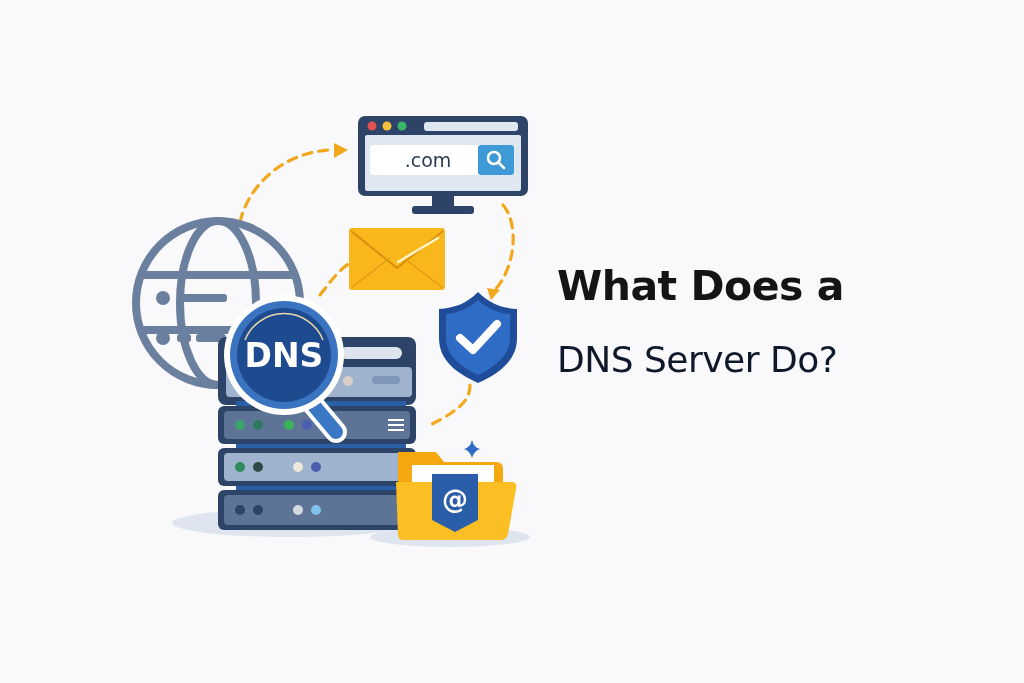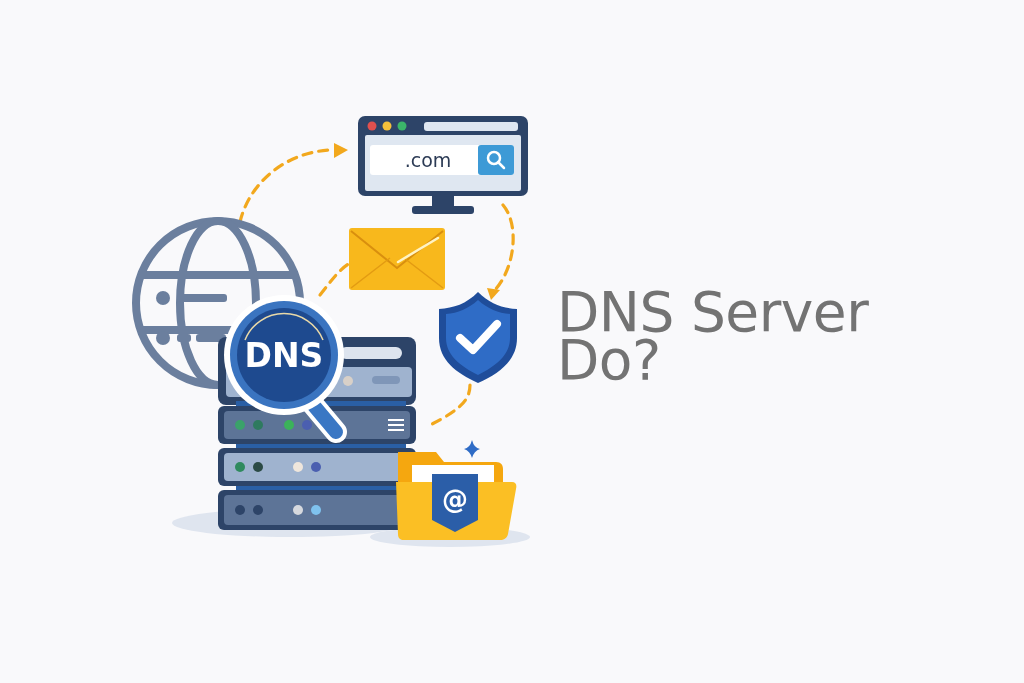--- a/index.html
+++ b/index.html
@@ -37,23 +37,23 @@
       font-size: 41px;
       line-height: 48px;
       color: #141414;
       letter-spacing: -0.5px;
     }
     .heading-line2 {
       display: block;
       margin-top: 26px;
       font-family: "DejaVu Sans", sans-serif;
       font-weight: normal;
-      font-size: 55px;
+      font-size: 36px;
       line-height: 48px;
-      color: #737373;
+      color: #0f172a;
       letter-spacing: -0.5px;
     }
     .svg-text-com {
       font-family: "DejaVu Sans", sans-serif;
       font-size: 19px;
       fill: #2c3b55;
     }
     .svg-text-dns {
       font-family: "DejaVu Sans", sans-serif;
       font-weight: bold;
@@ -186,15 +186,16 @@
       <rect x="412" y="465" width="82" height="40" fill="#ffffff"></rect>
       <path d="M396 482 L 512 482 C 516 482, 517 485, 516 489 L 508 534 C 507 538, 504 540, 500 540 L 404 540 C 400 540, 398 538, 398 534 Z" fill="#fbbf24"></path>
       <path d="M432 474 L 478 474 L 478 520 L 455 532 L 432 520 Z" fill="#2b5ea8"></path>
       <text class="svg-text-at" x="455" y="508" text-anchor="middle">@</text>
     </g>
 
     <path d="M472 440 Q 474 448 480 449 Q 474 451 472 458 Q 470 451 464 449 Q 470 448 472 440 Z" fill="#2f6cc6"></path>
   </svg>
 
   <div class="heading">
+    <span class="heading-line1">What Does a</span>
     <span class="heading-line2">DNS Server Do?</span>
   </div>
 </div>
 
 </body></html>

